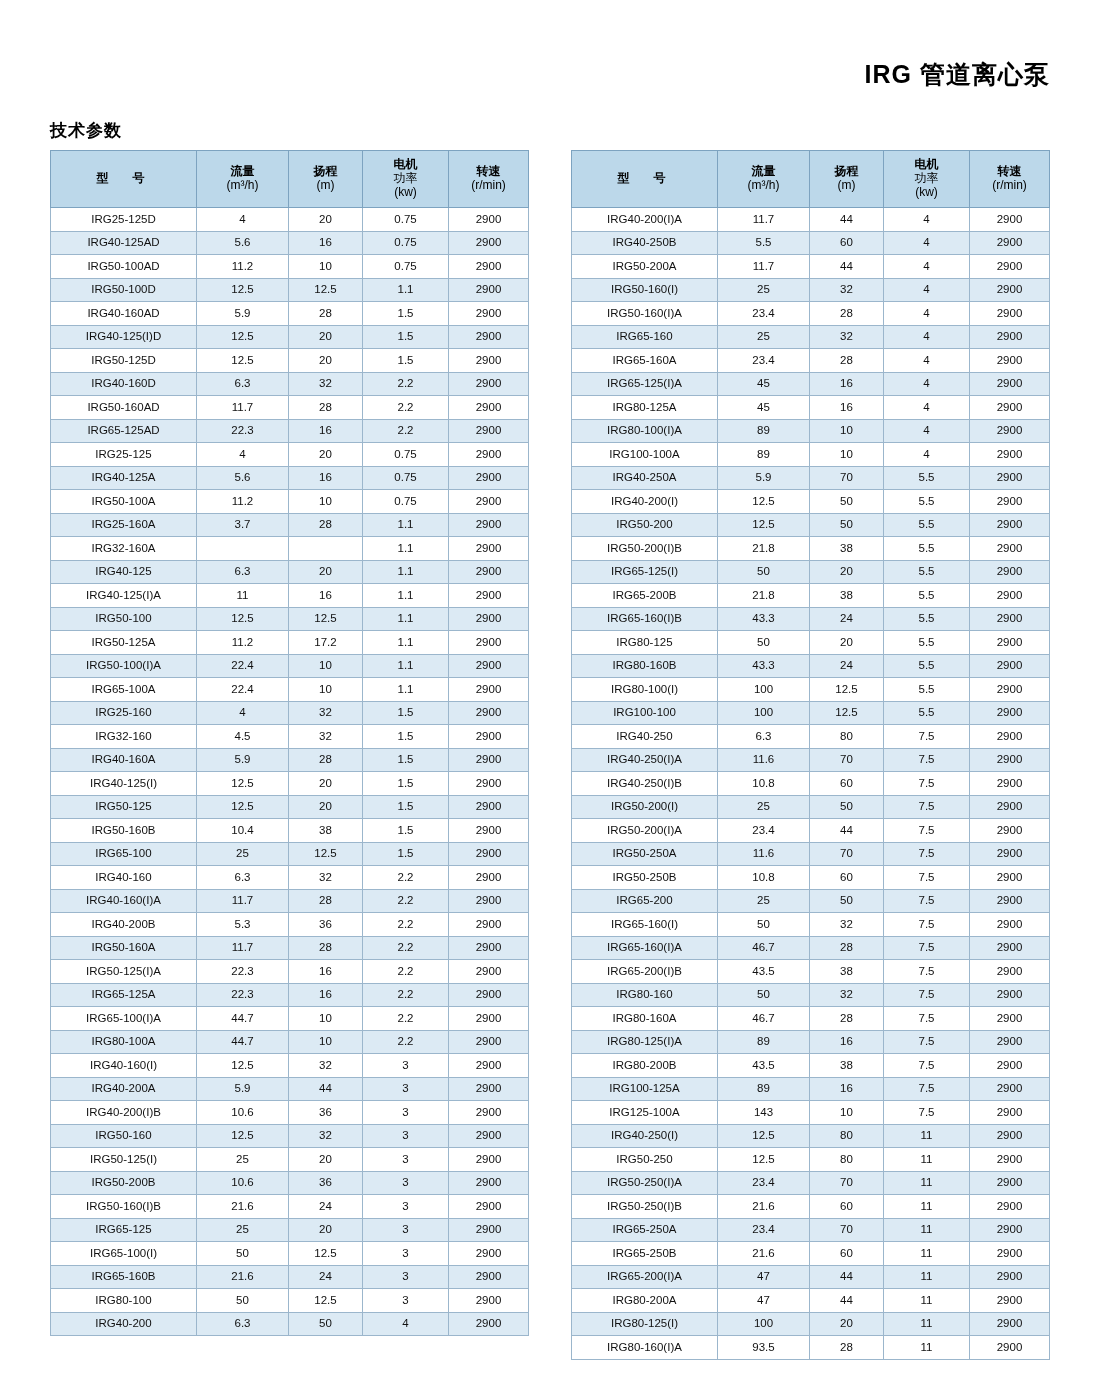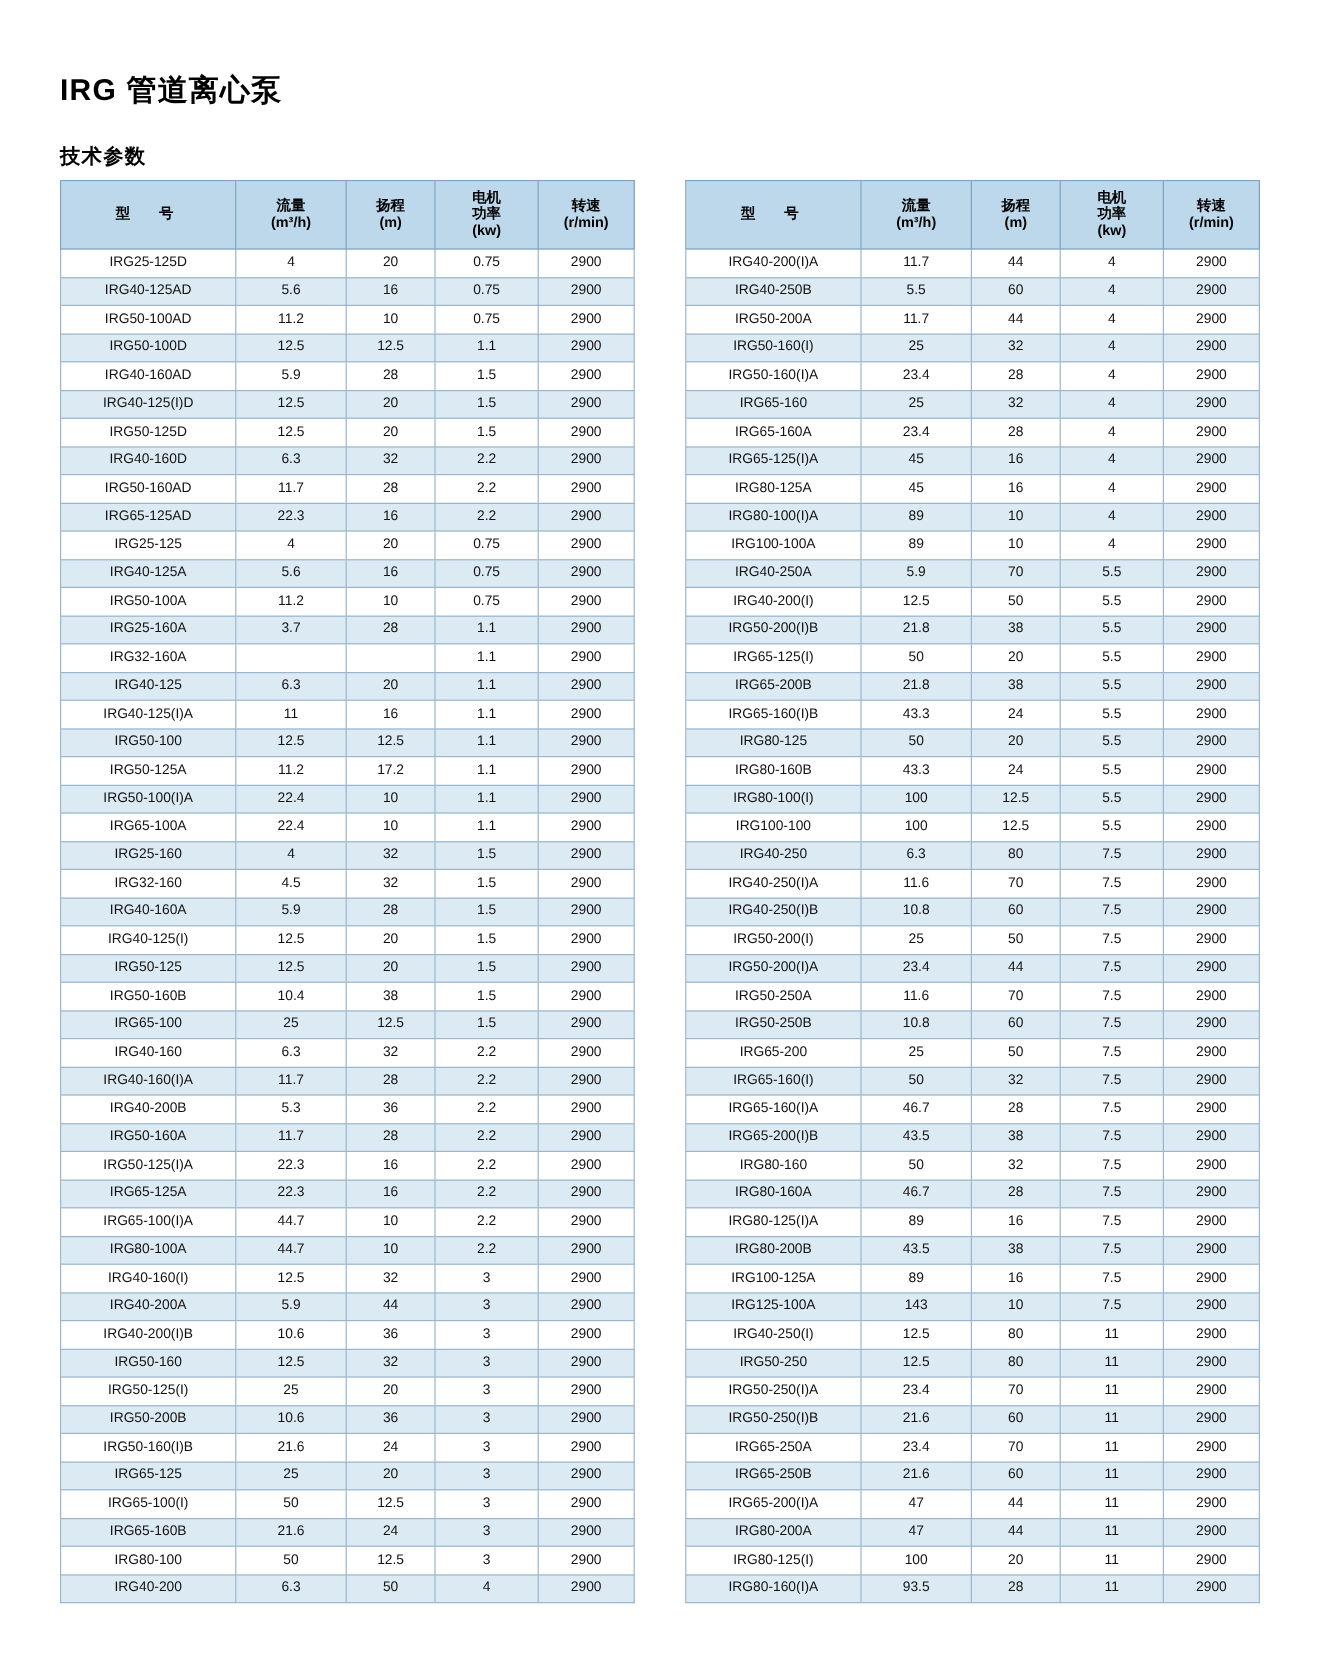--- a/index.html
+++ b/index.html
@@ -14,21 +14,21 @@
     color: #000000;
   }
   .page {
     position: relative;
     width: 1100px;
     height: 1400px;
     box-sizing: border-box;
     padding: 0 50px;
   }
   .doc-title {
-    text-align: left;
+    text-align: right;
     font-size: 25px;
     font-weight: bold;
     letter-spacing: 1px;
     padding-top: 58px;
     color: #000;
   }
   .section-title {
     font-size: 17px;
     font-weight: bold;
     margin-top: 28px;
@@ -58,21 +58,21 @@
   table.spec thead th {
     background: #bcd8ea;
     font-weight: bold;
     font-size: 12px;
     height: 56px;
     border: 1px solid #7da3c0;
     color: #000;
   }
   table.spec thead th .sub {
     display: block;
-    font-weight: bold;
+    font-weight: normal;
   }
   table.spec tbody tr:nth-child(odd) td {
     background: #ffffff;
   }
   table.spec tbody tr:nth-child(even) td {
     background: #dceaf4;
   }
   td.model {
     text-align: left;
     padding-left: 14px;
@@ -585,20 +585,27 @@
             <td>2900</td>
           </tr>
           <tr>
             <td class="model">IRG40-200(I)</td>
             <td>12.5</td>
             <td>50</td>
             <td>5.5</td>
             <td>2900</td>
           </tr>
           <tr>
+            <td class="model">IRG50-200</td>
+            <td>12.5</td>
+            <td>50</td>
+            <td>5.5</td>
+            <td>2900</td>
+          </tr>
+          <tr>
             <td class="model">IRG50-200(I)B</td>
             <td>21.8</td>
             <td>38</td>
             <td>5.5</td>
             <td>2900</td>
           </tr>
           <tr>
             <td class="model">IRG65-125(I)</td>
             <td>50</td>
             <td>20</td>

